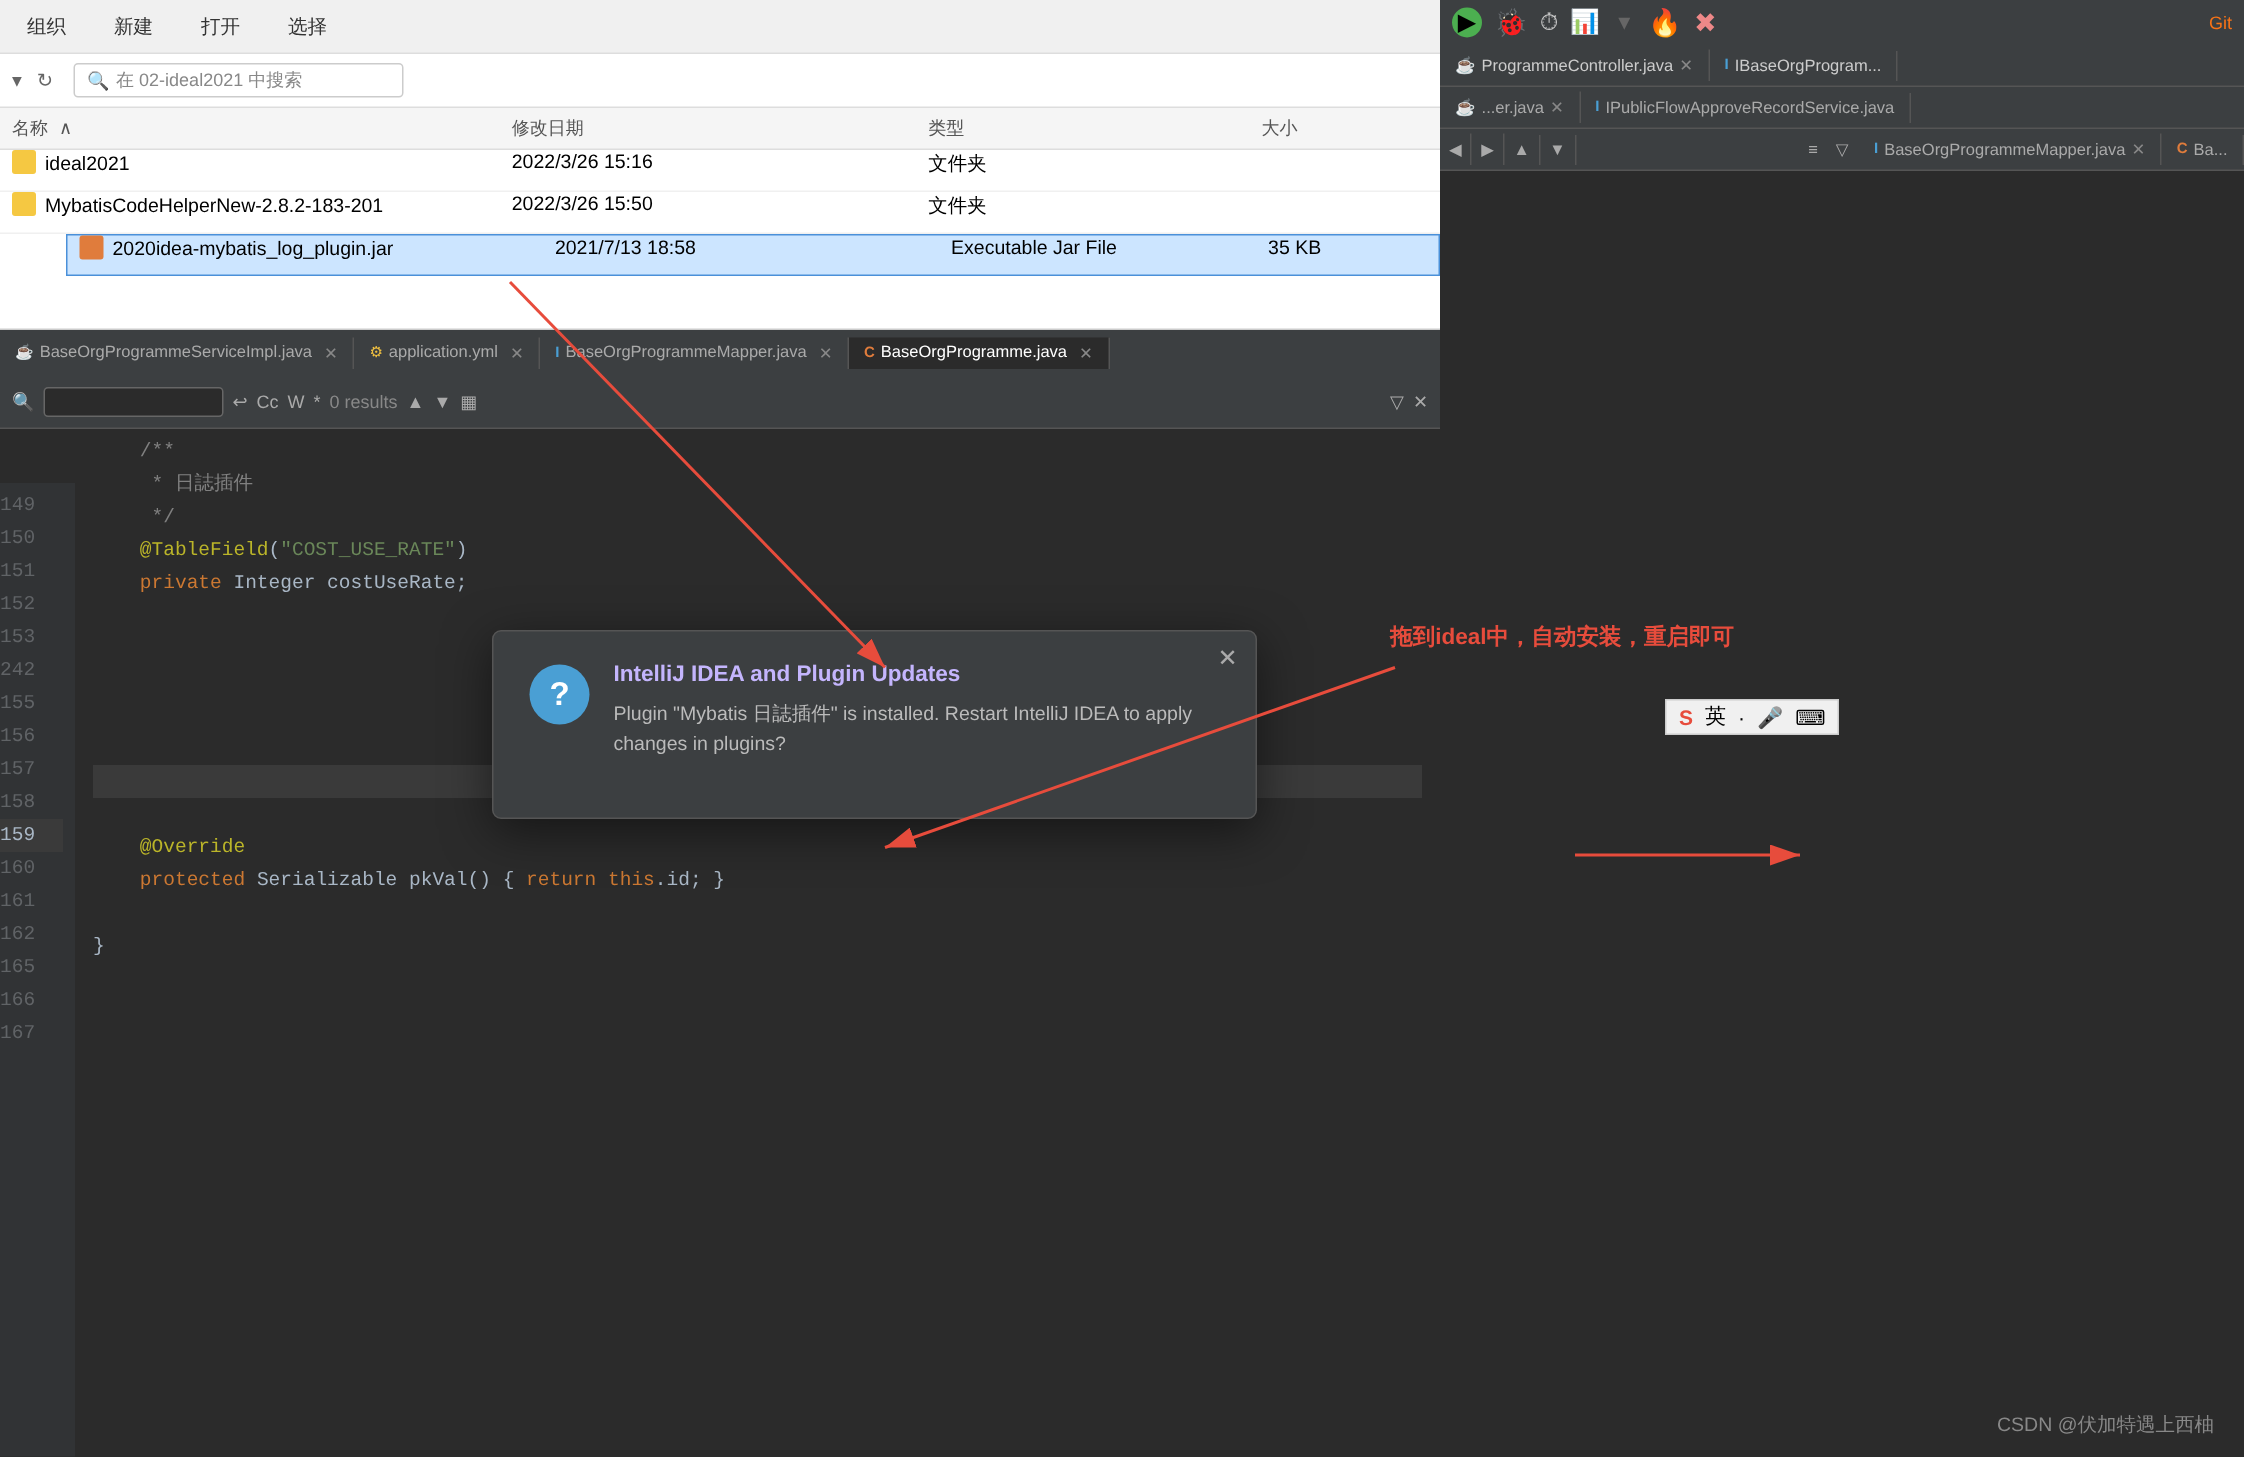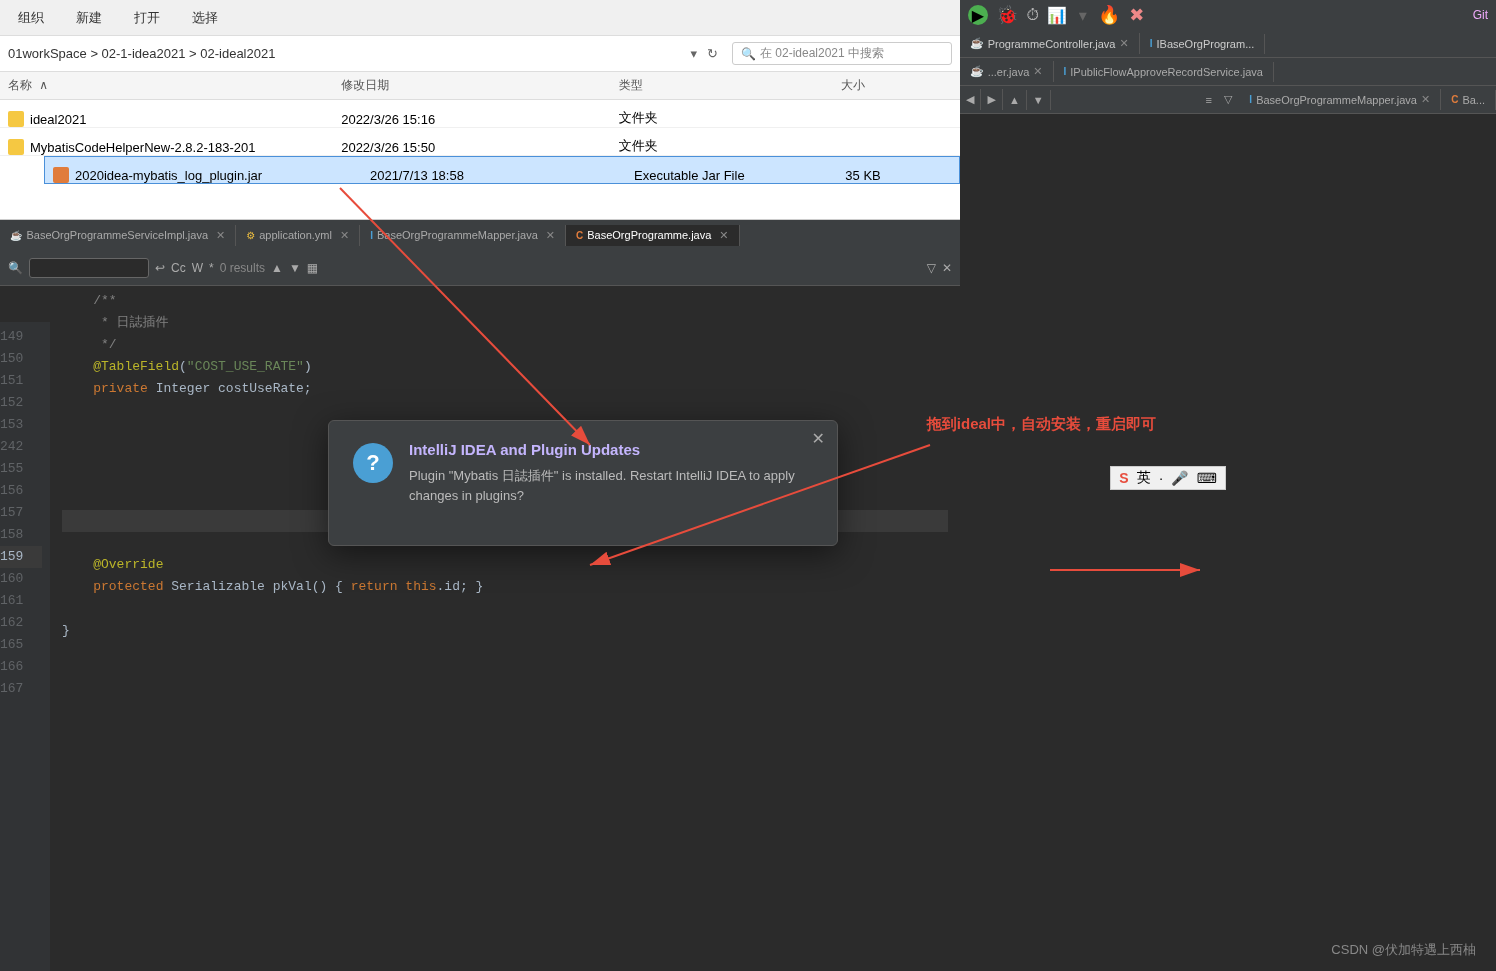--- a/index.html
+++ b/index.html
@@ -77,21 +77,21 @@
       padding: 0 8px;
     }
 
     .fe-col-name { flex: 3; }
     .fe-col-date { flex: 2.5; }
     .fe-col-type { flex: 2; }
     .fe-col-size { flex: 1; }
 
     .fe-row {
       display: flex;
-      align-items: flex-end;
+      align-items: flex-start;
       height: 28px;
       font-size: 13px;
       padding: 0 8px;
       border-bottom: 1px solid #f0f0f0;
     }
     .fe-row.selected { background: #cce5ff; border: 1px solid #4a90d9; margin-left: 44px; }
 
     .fe-icon-folder {
       width: 16px; height: 16px;
       background: #f5c842;
@@ -400,21 +400,20 @@
 <div class="file-explorer">
 
   <div class="fe-toolbar">
     <button class="fe-toolbar-btn">组织</button>
     <button class="fe-toolbar-btn">新建</button>
     <button class="fe-toolbar-btn">打开</button>
     <button class="fe-toolbar-btn">选择</button>
   </div>
 
   <div class="fe-breadcrumb">
-    <span style="flex:1; color:#333; font-size:13px;">01workSpace &gt; 02-1-idea2021 &gt; 02-ideal2021</span>
     <span style="color:#666; margin-right:6px;">▾</span>
     <span style="color:#666; margin-right:10px;">↻</span>
     <div class="fe-breadcrumb-search">
       <span style="margin-right:4px;">🔍</span>
       <span>在 02-ideal2021 中搜索</span>
     </div>
   </div>
 
   <div class="fe-table-header">
     <div class="fe-col-name">
@@ -460,21 +459,21 @@
 <div class="ide-area">
   <div class="ide-top-toolbar">
     <div class="ide-run-btn">▶</div>
     <div style="color:#ccc; font-size:18px;">🐞</div>
     <div style="color:#ccc; font-size:16px;">⏱</div>
     <div style="color:#ccc; font-size:16px;">📊</div>
     <span style="color:#666; margin:0 4px;">▾</span>
     <div style="color:#e88; font-size:18px;">🔥</div>
     <div style="color:#e88; font-size:18px;">✖</div>
     <div style="flex:1;"></div>
-    <div style="color:#f0abfc; font-size:12px;">Git</div>
+    <div style="color:#f97316; font-size:12px;">Git</div>
   </div>
 
   <div class="ide-tabs-top">
     <div class="ide-tab">
       <span style="color:#4caf50;">☕</span>
       <span>ProgrammeController.java</span>
       <span style="color:#888;">✕</span>
     </div>
     <div class="ide-tab">
       <span style="color:#4a9fd4; font-size:10px; font-weight:bold;">I</span>

